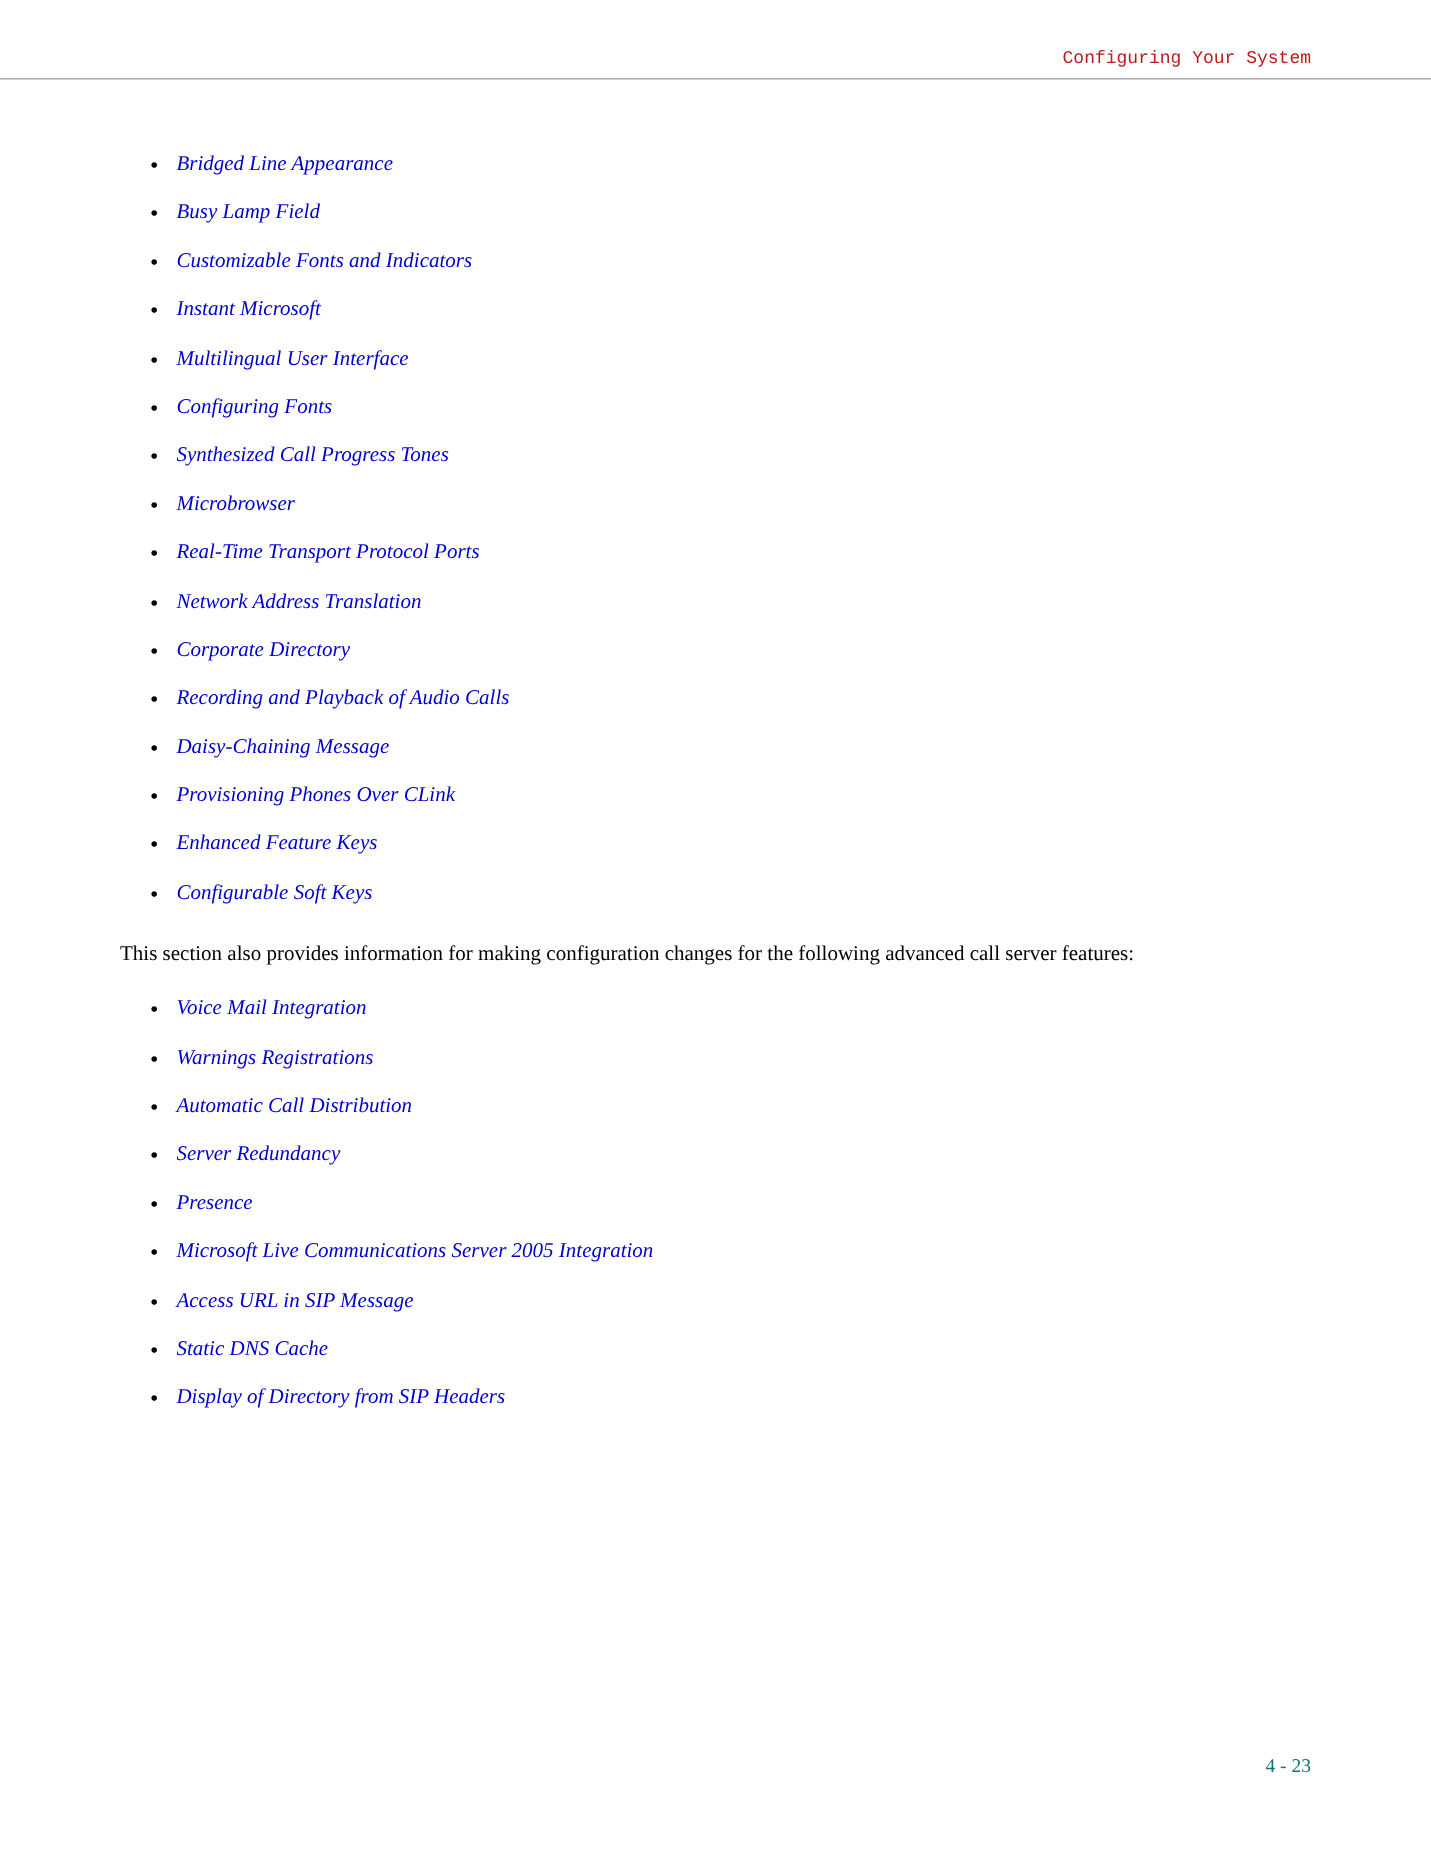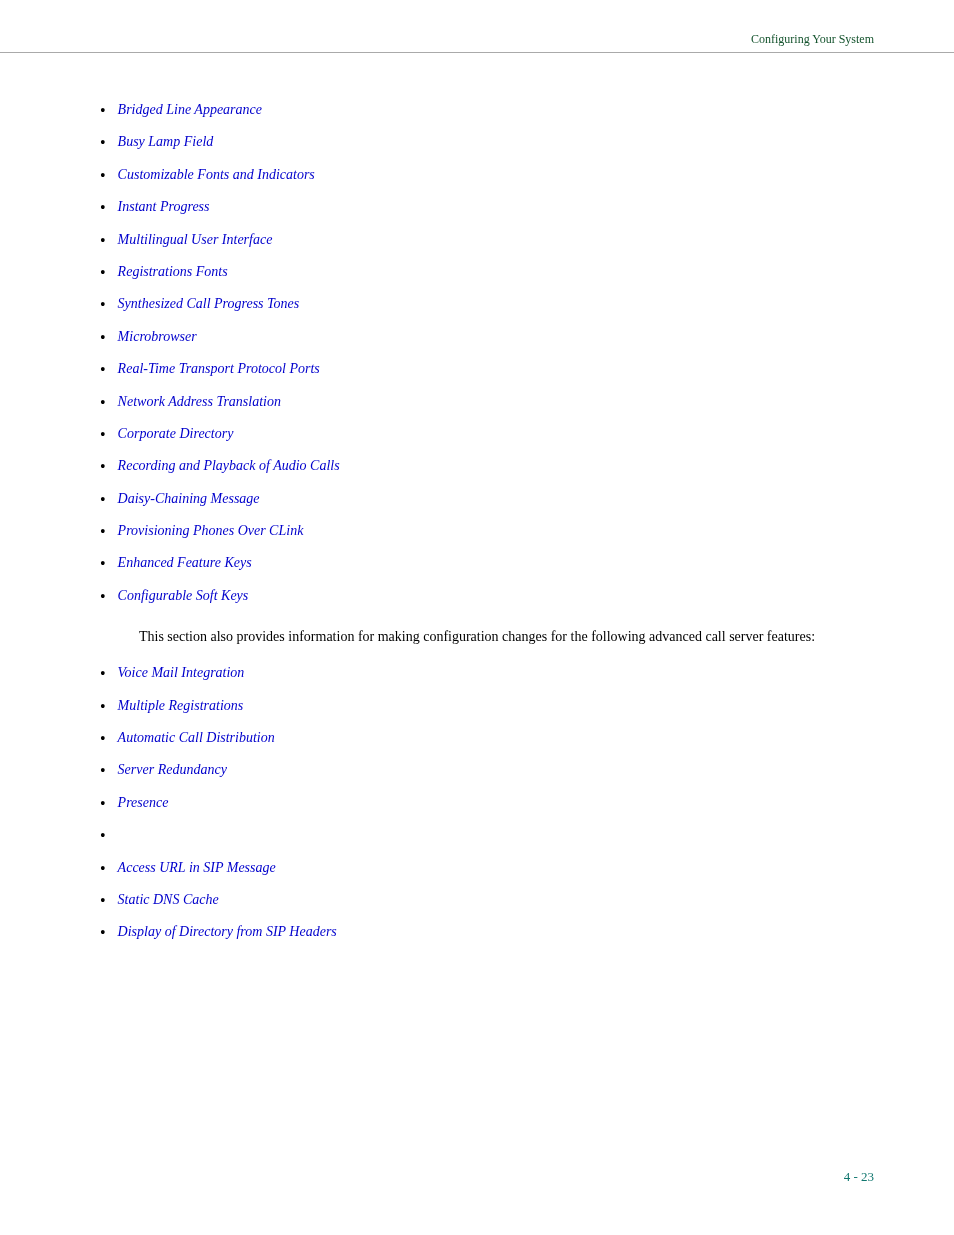--- a/index.html
+++ b/index.html
@@ -32,22 +32,22 @@
       right: 0;
       height: 1px;
       background: #aaaaaa;
     }
 
     .header-text {
       position: absolute;
       top: 32px;
       right: 80px;
       font-size: 12px;
-      color: #14532d;
-      font-family: Liberation Serif, serif;
+      color: #b91c1c;
+      font-family: Liberation Mono, monospace;
     }
 
     .content {
       margin-top: 40px;
     }
 
     .bullet-list {
       list-style: none;
       margin: 0 0 18px 0;
       padding: 0;
@@ -77,21 +77,20 @@
       text-decoration: none;
       font-style: italic;
     }
 
     .paragraph-text {
       font-size: 14px;
       color: #000000;
       line-height: 1.5;
       margin: 0 0 16px 0;
       padding-left: 0;
-      text-align: center;
     }
 
     .page-number {
       position: absolute;
       bottom: 50px;
       right: 80px;
       font-size: 13px;
       color: #0f766e;
       font-family: "Times New Roman", Times, serif;
     }
@@ -114,29 +113,29 @@
         <li>
           <span class="bullet-dot">•</span>
           <a class="link-text" href="#">Busy Lamp Field</a>
         </li>
         <li>
           <span class="bullet-dot">•</span>
           <a class="link-text" href="#">Customizable Fonts and Indicators</a>
         </li>
         <li>
           <span class="bullet-dot">•</span>
-          <a class="link-text" href="#">Instant Progress</a>
+          <a class="link-text" href="#">Instant Microsoft</a>
         </li>
         <li>
           <span class="bullet-dot">•</span>
           <a class="link-text" href="#">Multilingual User Interface</a>
         </li>
         <li>
           <span class="bullet-dot">•</span>
-          <a class="link-text" href="#">Registrations Fonts</a>
+          <a class="link-text" href="#">Configuring Fonts</a>
         </li>
         <li>
           <span class="bullet-dot">•</span>
           <a class="link-text" href="#">Synthesized Call Progress Tones</a>
         </li>
         <li>
           <span class="bullet-dot">•</span>
           <a class="link-text" href="#">Microbrowser</a>
         </li>
         <li>
@@ -175,36 +174,37 @@
 
     <p class="paragraph-text">This section also provides information for making configuration changes for the following advanced call server features:</p>
 
     <ul class="bullet-list" id="list2">
     <li>
           <span class="bullet-dot">•</span>
           <a class="link-text" href="#">Voice Mail Integration</a>
         </li>
         <li>
           <span class="bullet-dot">•</span>
-          <a class="link-text" href="#">Multiple Registrations</a>
+          <a class="link-text" href="#">Warnings Registrations</a>
         </li>
         <li>
           <span class="bullet-dot">•</span>
           <a class="link-text" href="#">Automatic Call Distribution</a>
         </li>
         <li>
           <span class="bullet-dot">•</span>
           <a class="link-text" href="#">Server Redundancy</a>
         </li>
         <li>
           <span class="bullet-dot">•</span>
           <a class="link-text" href="#">Presence</a>
         </li>
         <li>
           <span class="bullet-dot">•</span>
+          <a class="link-text" href="#">Microsoft Live Communications Server 2005 Integration</a>
         </li>
         <li>
           <span class="bullet-dot">•</span>
           <a class="link-text" href="#">Access URL in SIP Message</a>
         </li>
         <li>
           <span class="bullet-dot">•</span>
           <a class="link-text" href="#">Static DNS Cache</a>
         </li>
         <li>

